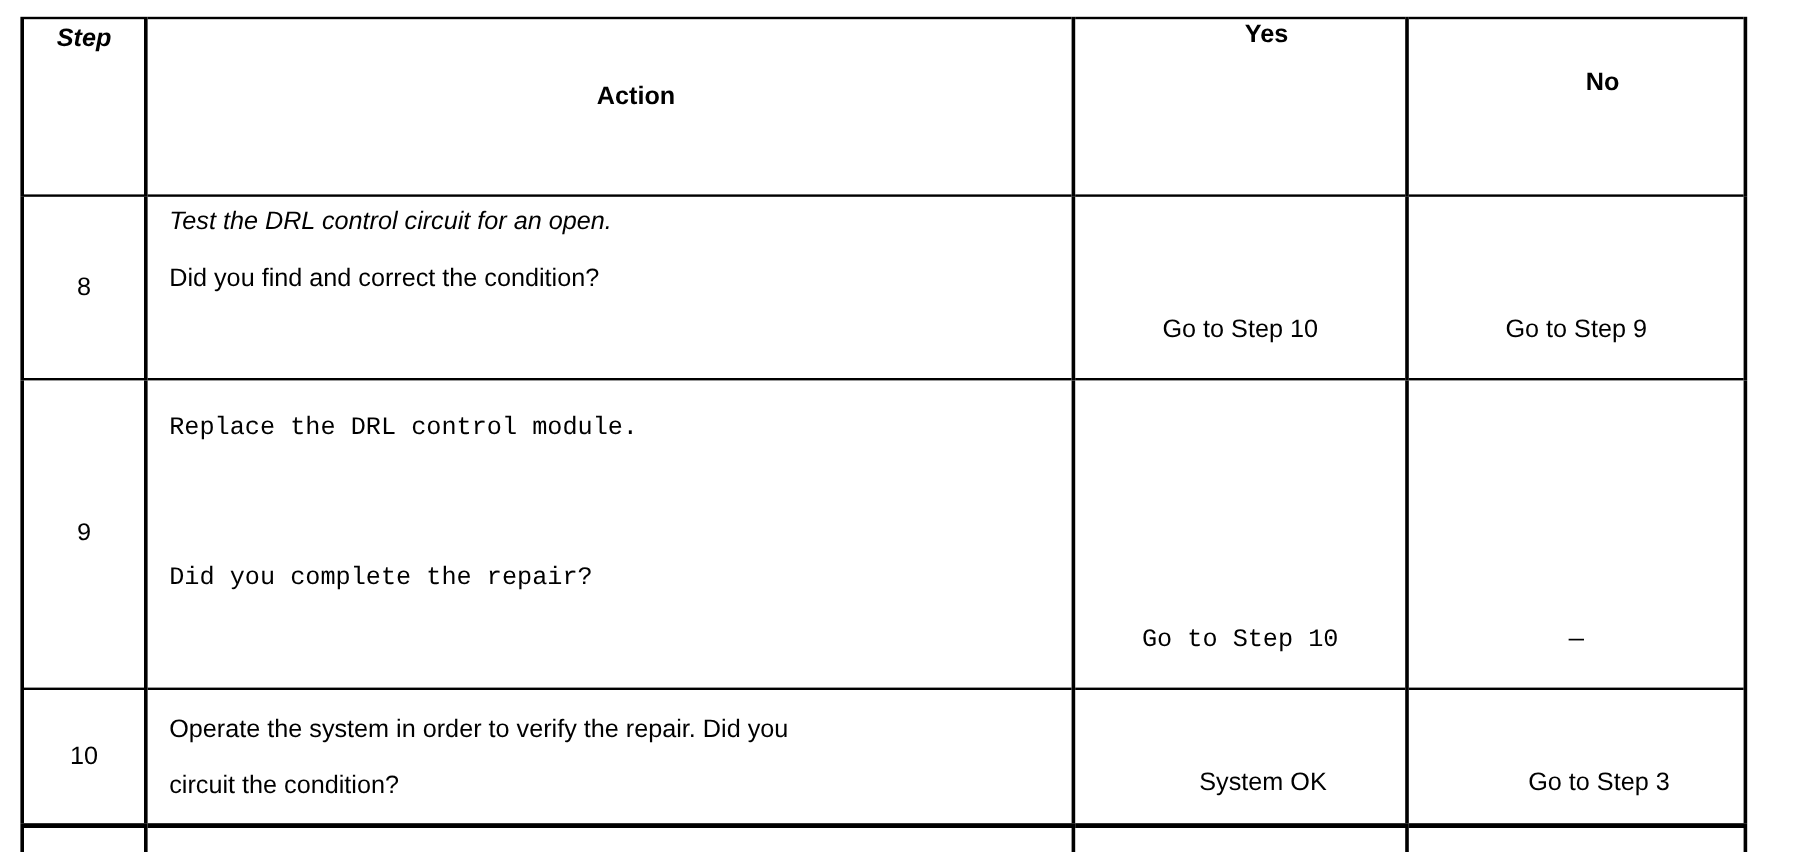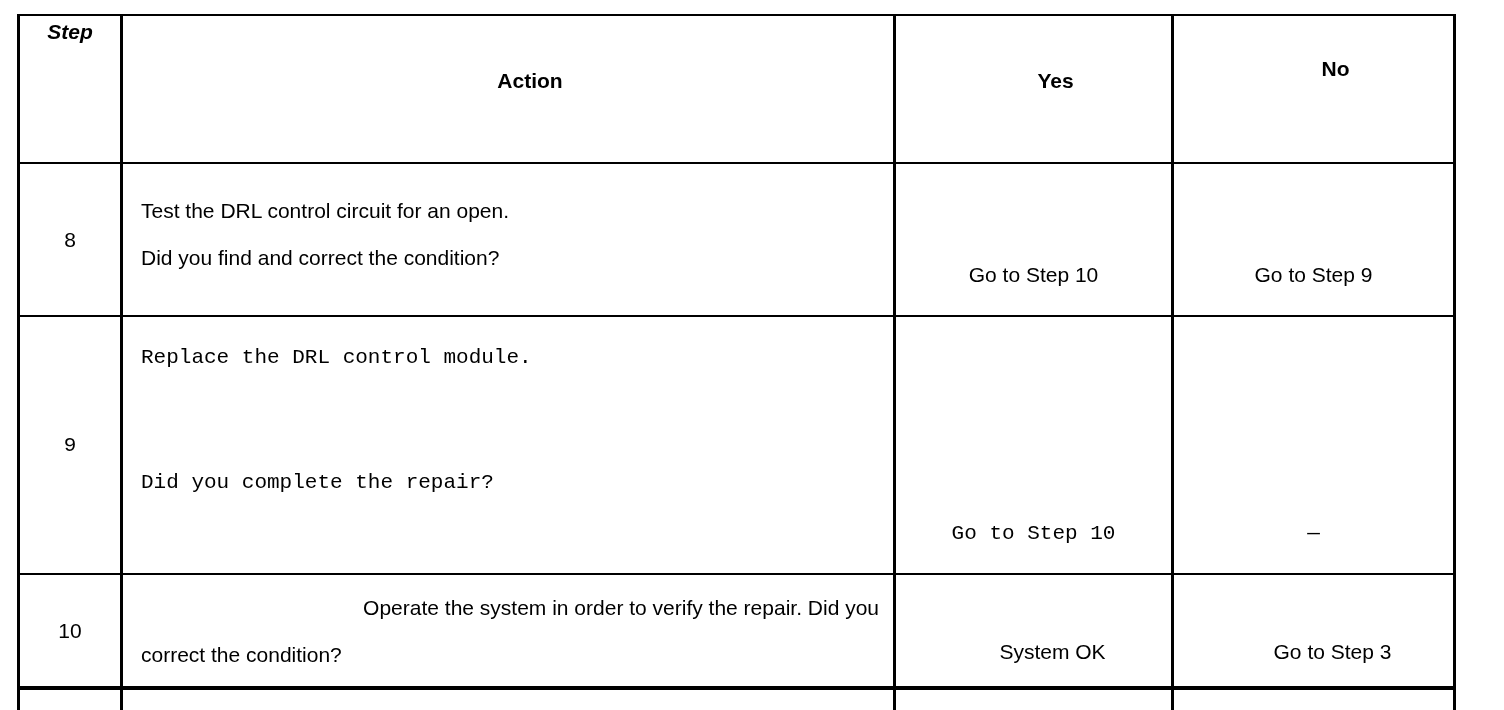--- a/index.html
+++ b/index.html
@@ -72,21 +72,21 @@
     word-break: break-all;
     text-align: center;
   }
 
   .head-label {
     display: block;
     line-height: 1.2;
     margin-left: 44px;
   }
   .hdr-action .head-label { padding-top: 52px; }
-  .hdr-yes    .head-label { padding-top: 52px; }
+  .hdr-yes    .head-label { }
   .hdr-no     .head-label { padding-top: 40px; }
 
   
   tbody td {
     font-size: 21px;
     font-weight: normal;
   }
 
   td.step-cell {
     text-align: center;
@@ -111,33 +111,33 @@
     white-space: normal;
   }
 
   .branch-text {
     display: block;
     line-height: 1.0;
   }
 
   
   .row-8 td { height: 151px; }
-  .row-8 .line-1 { padding-top: 36px; }
+  .row-8 .line-1 { padding-top: 10px; font-style: italic; }
   .row-8 .line-2 { padding-top: 26px; }
   .row-8 .branch-text { padding-bottom: 30px; }
 
   
   .row-9 td { height: 256px; font-family: Liberation Mono, monospace; }
   .row-9 .line-1 { padding-top: 30px; }
   .row-9 .line-2 { padding-top: 104px; }
   .row-9 .branch-text { padding-bottom: 29px; }
 
   
   .row-10 td { height: 111px; }
-  .row-10 .line-1 { padding-top: 22px; text-align: right; }
+  .row-10 .line-1 { padding-top: 22px; }
   .row-10 .line-2 { padding-top: 26px; }
   .row-10 td.branch-cell { vertical-align: bottom; padding-left: 38px; }
   .row-10 .branch-text { padding-bottom: 24px; }
   .row-10 td { border-bottom: 4px solid #000; }
 
   
   .row-partial td { height: 40px; border-top: 4px solid #000; border-bottom: none; }
 
   .emdash { letter-spacing: 0; }
 </style>
@@ -198,21 +198,21 @@
         </td>
         <td class="branch-cell">
           <span class="branch-text emdash">—</span>
         </td>
       </tr>
 
       <tr class="row-10">
         <td class="step-cell">10</td>
         <td class="action-cell">
           <span class="action-line line-1">Operate the system in order to verify the repair. Did you</span>
-          <span class="action-line line-2">correct the condition?</span>
+          <span class="action-line line-2">circuit the condition?</span>
         </td>
         <td class="branch-cell">
           <span class="branch-text">System OK</span>
         </td>
         <td class="branch-cell">
           <span class="branch-text">Go to Step 3</span>
         </td>
       </tr>
 
       <tr class="row-partial">

